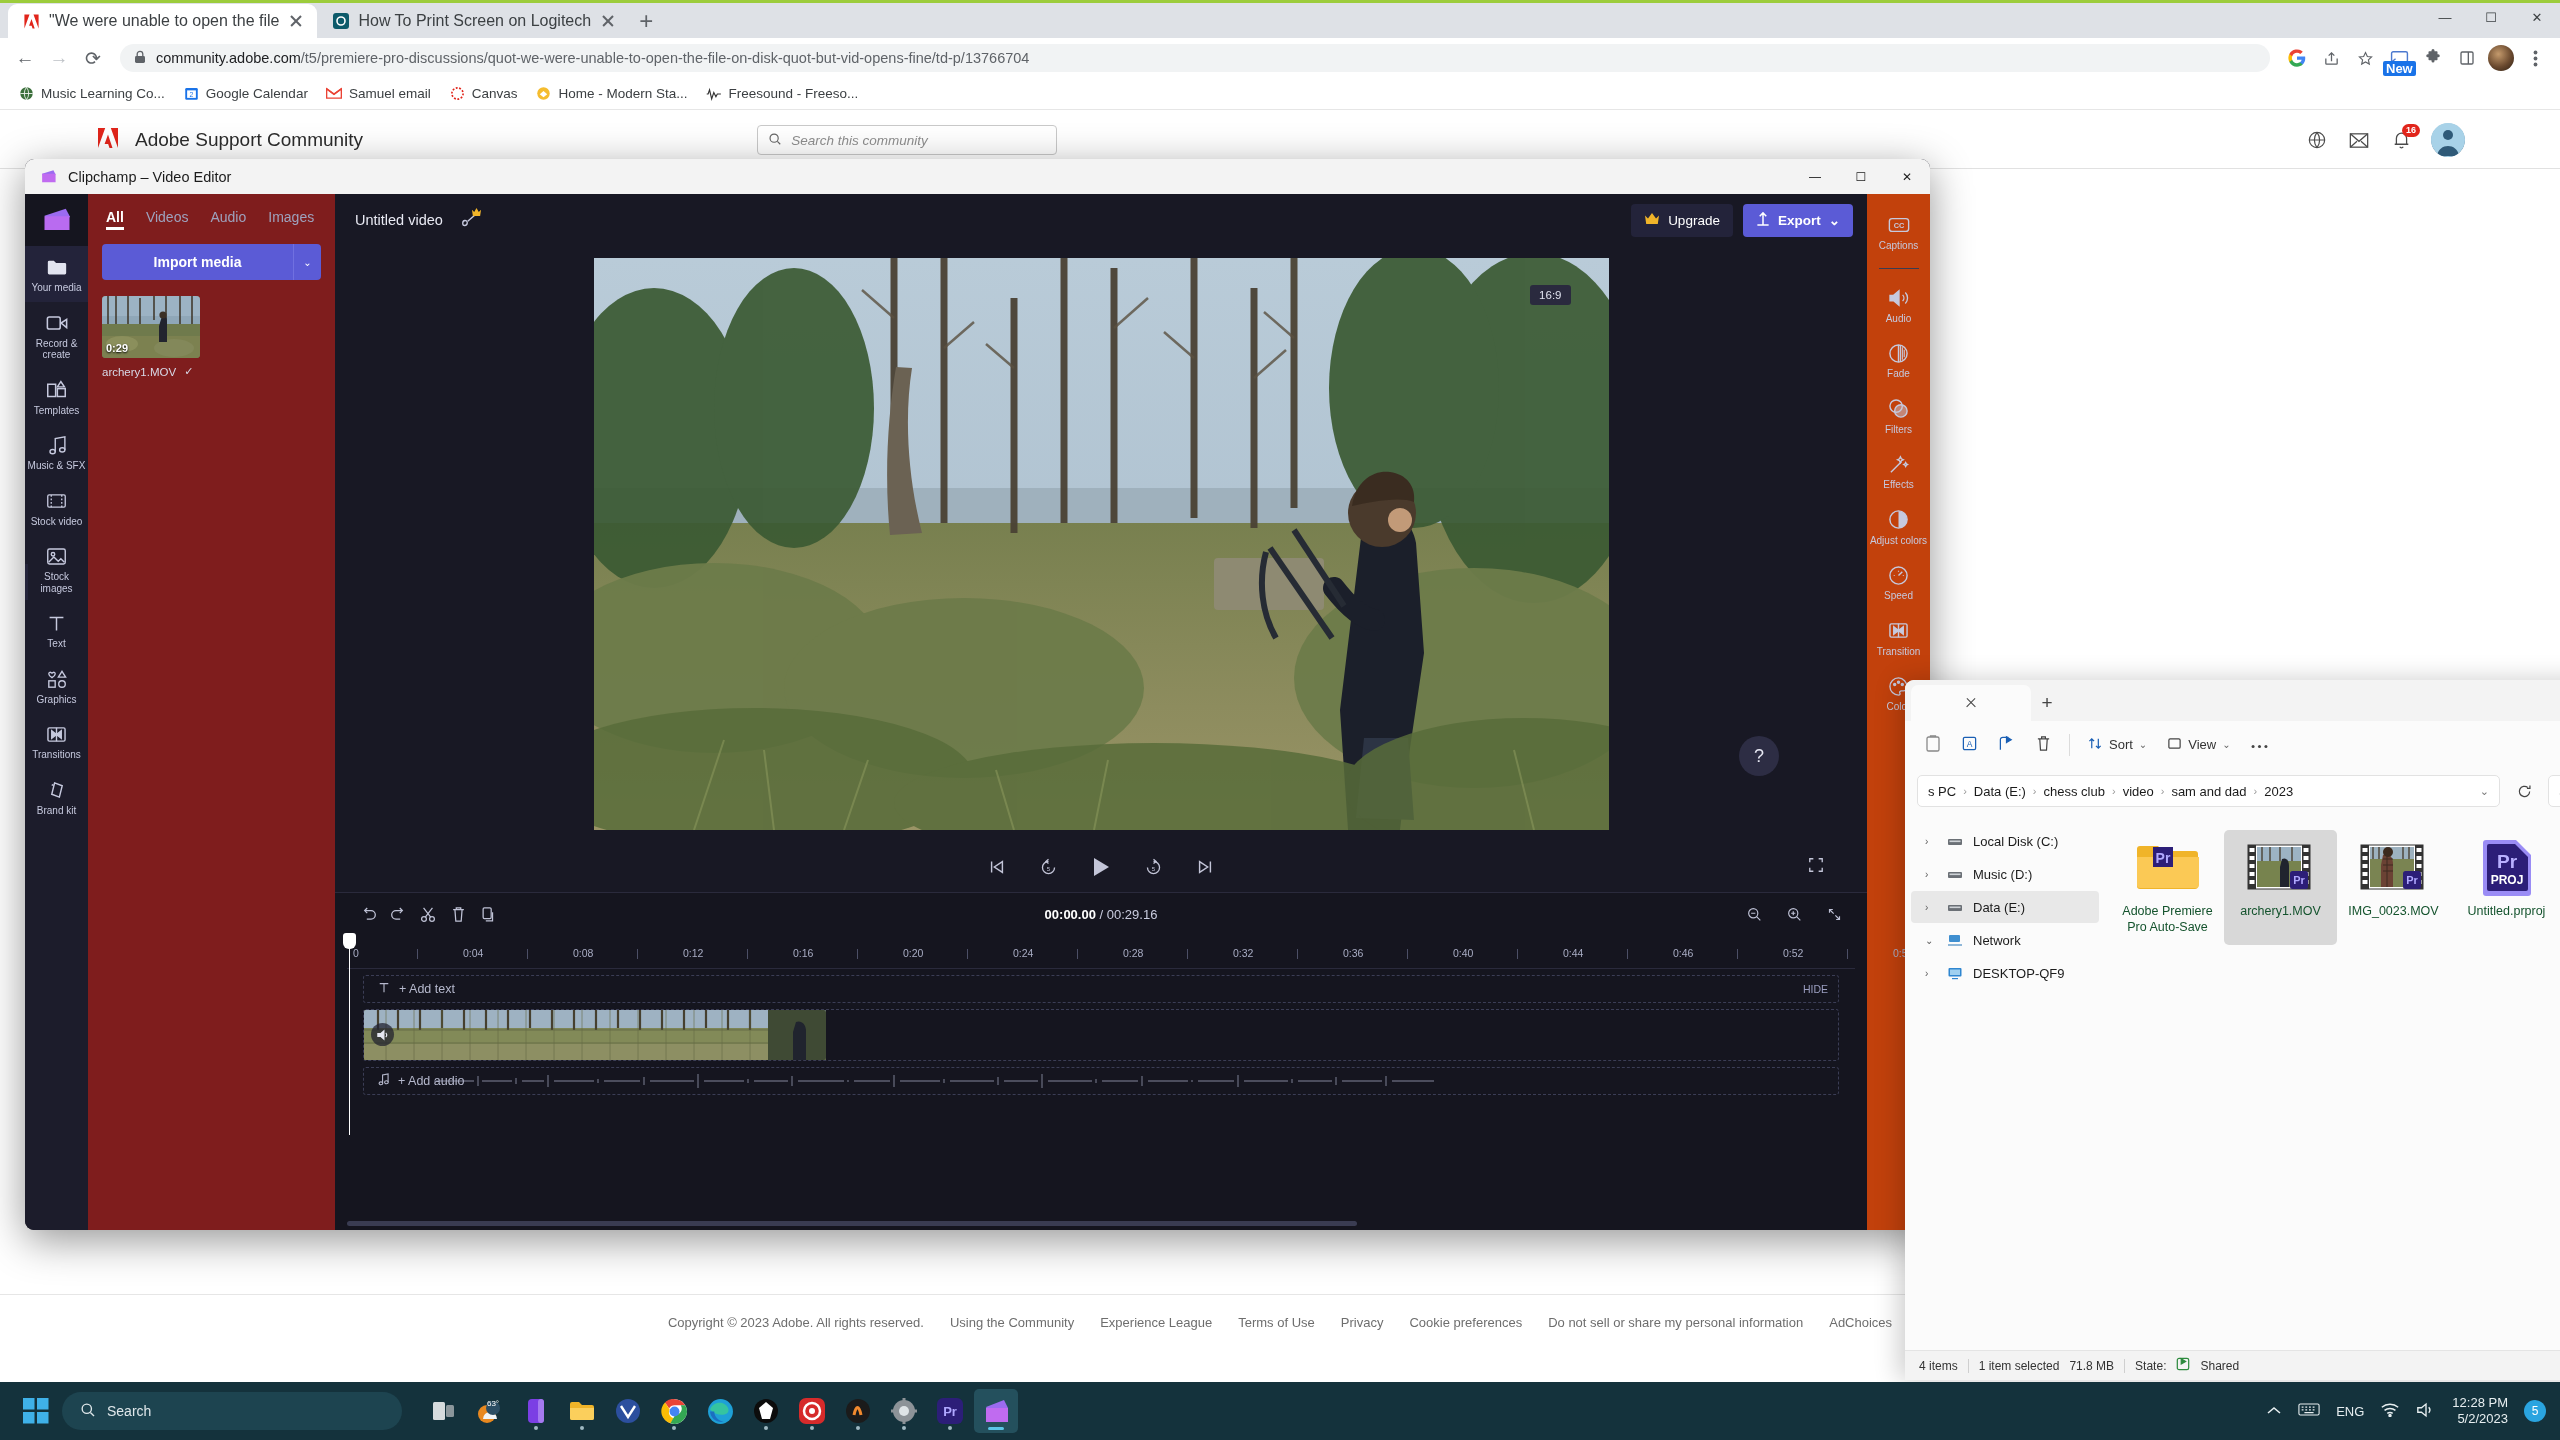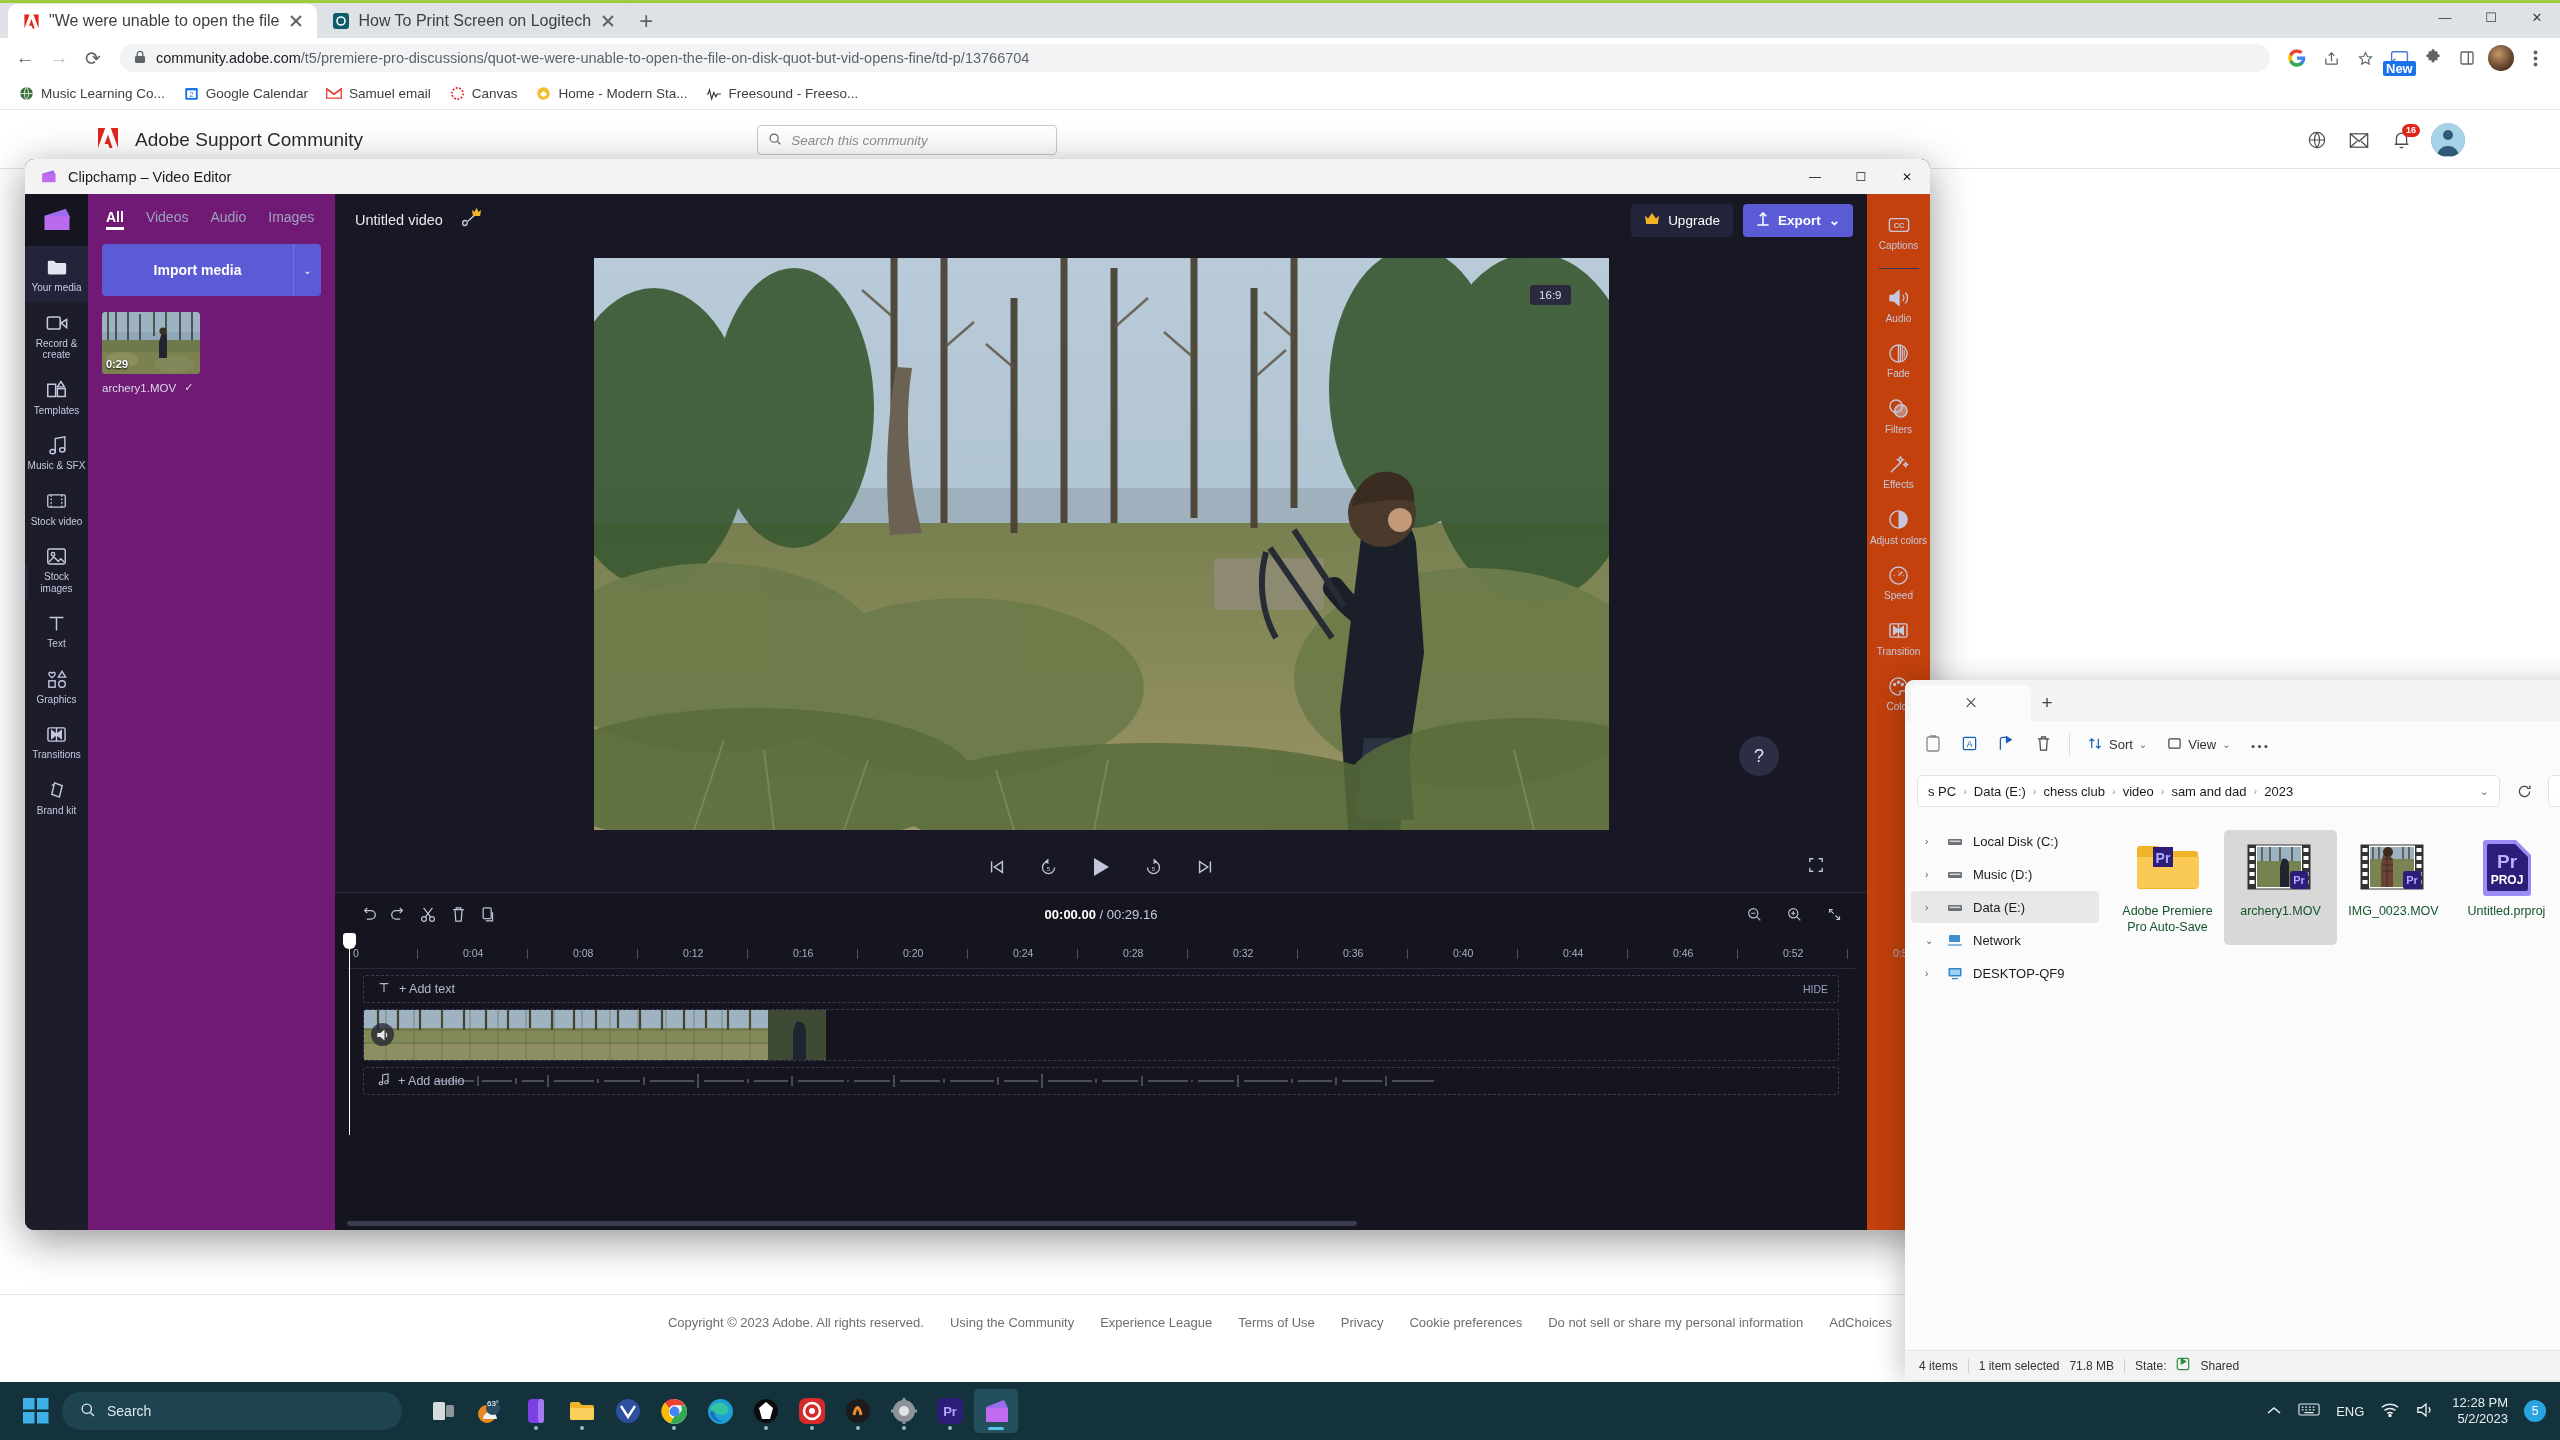--- a/index.html
+++ b/index.html
@@ -117,30 +117,30 @@
   }
   .cc-logo-cell { width: 63px; height: 52px; display:flex; align-items:center; justify-content:center; background:#15151f;}
   .rail-item {
     width: 63px; padding: 10px 2px 8px; display: flex; flex-direction: column;
     align-items: center; gap: 4px; color: #c6c9de; font-size: 10px; text-align: center; line-height: 1.15;
   }
   .rail-item.active { background: #23233a; }
   .rail-ico { width: 22px; height: 22px; display:flex; align-items:center; justify-content:center; }
 
   .cc-media-panel {
-    width: 247px; background: #701a75; display: flex; flex-direction: column; flex: none;
+    width: 247px; background: #7f1d1d; display: flex; flex-direction: column; flex: none;
     padding: 0 14px;
   }
   .mp-tabs { display: flex; gap: 22px; height: 50px; align-items: center; padding-left: 4px; }
   .mp-tab { font-size: 14px; color: #9ea2bd; position: relative; padding-bottom: 5px; }
   .mp-tab.active { color: #fff; font-weight: bold; }
   .mp-tab.active::after { content:''; position:absolute; left:0; right:0; bottom:0; height: 2.5px; background:#fff; }
   .import-row { display: flex; margin-bottom: 16px; }
   .import-btn {
-    flex: 1; height: 52px; background: #5b5bd6; color: #fff; font-size: 14px; font-weight: bold;
+    flex: 1; height: 36px; background: #5b5bd6; color: #fff; font-size: 14px; font-weight: bold;
     display: flex; align-items: center; justify-content: center; border-radius: 4px 0 0 4px;
   }
   .import-caret { width: 28px; background: #5b5bd6; border-left: 1px solid #7070e0; border-radius: 0 4px 4px 0;
     display:flex; align-items:center; justify-content:center; color:#fff; font-size: 10px;}
   .media-thumb-wrap { width: 98px; }
   .media-thumb {
     width: 98px; height: 62px; border-radius: 4px; position: relative; overflow: hidden;
     background: linear-gradient(to bottom, #8fa8bb 0%, #6f7f5d 38%, #5d6b43 60%, #6b6e4a 100%);
   }
   .thumb-trees { position:absolute; inset:0; }

